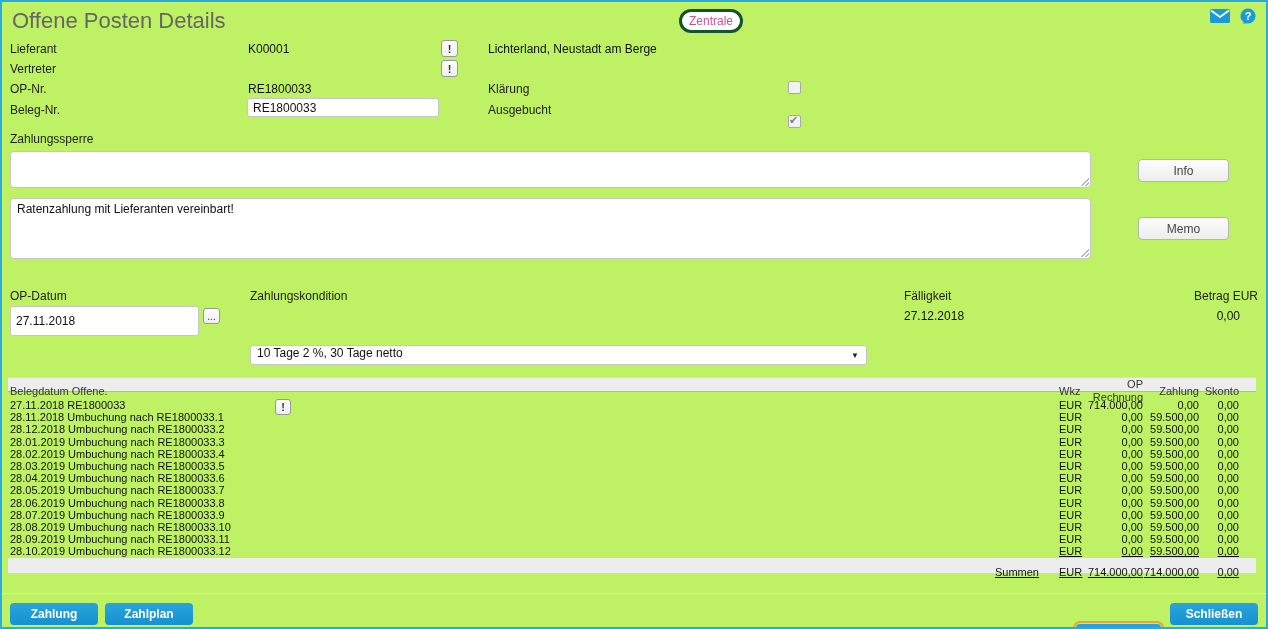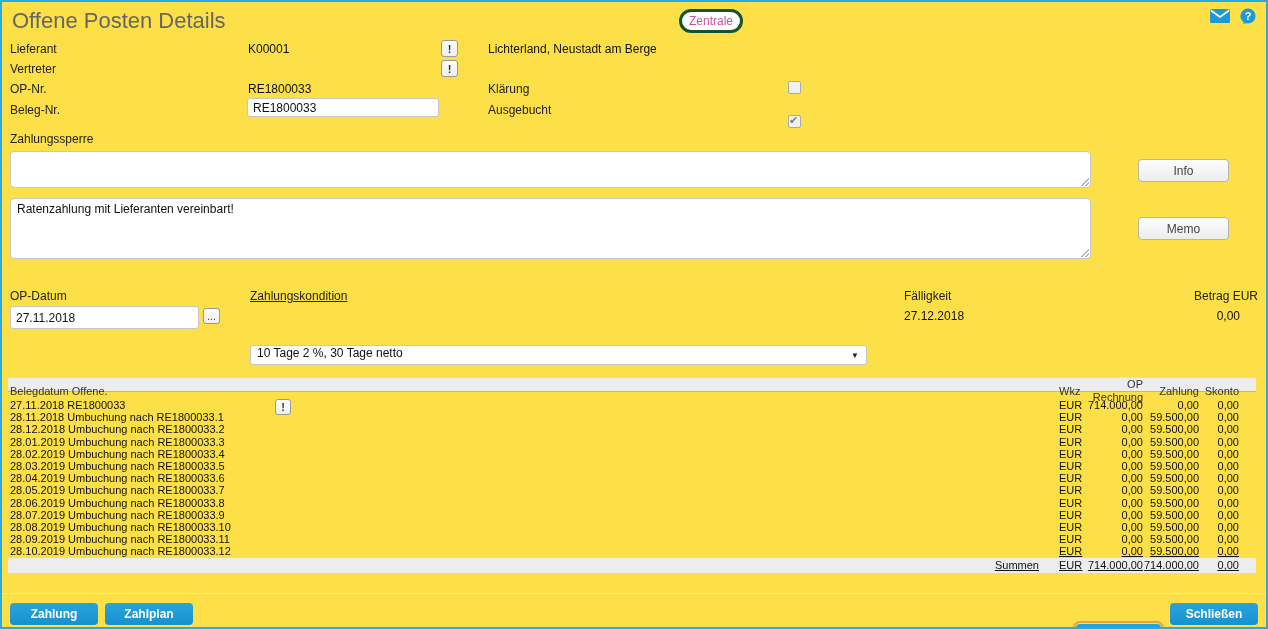--- a/index.html
+++ b/index.html
@@ -1,21 +1,21 @@
 <!DOCTYPE html>
 <html><head>
 <meta charset="utf-8">
 <style>
   * { margin:0; padding:0; box-sizing:border-box; }
   html,body { background:#fff; }
   body { font-family:"Liberation Sans", sans-serif; }
 
   .window {
     position:relative; width:1268px; height:629px;
-    background:#fde047; border:2px solid #29abe2; overflow:hidden;
+    background:#bef264; border:2px solid #29abe2; overflow:hidden;
   }
   .abs { position:absolute; }
 
   .page-title { left:10px; top:6px; font-size:22px; color:#666; font-weight:400; }
 
   .pill-btn {
     left:677px; top:7px; width:64px; height:24px;
     background:#fff; border:3px solid #14532d; border-radius:12px;
     color:#c9549b; font-size:12px; display:flex; align-items:center; justify-content:center;
     cursor:pointer;
@@ -81,21 +81,21 @@
   .thead .hl { padding-left:2px; }
   .c-wkz { padding-left:12px; text-align:left; }
   .c-num { text-align:right; }
   .t-row { font-size:11px; color:#111; line-height:12.2px; height:12.2px; position:relative; }
   .t-row .c-left { padding-left:2px; white-space:nowrap; }
   .t-row.last .c-wkz, .t-row.last .c-num { text-decoration:underline; }
   .row-info { position:absolute; left:267px; top:0px; display:none; }
   .tsum {
     background:#ededed; font-size:11px; color:#111; line-height:15px; height:15px;
   }
-  .tsum span { text-decoration:underline; }
+  .tsum span { text-decoration:underline;margin-top:7px; }
   .tsum .c-left { text-align:right; padding-right:8px; }
 
   .blue-btn {
     border:none; border-radius:4px; background:linear-gradient(#27a4dd,#1791ce);
     color:#fff; font-size:12px; font-weight:bold; font-family:inherit;
     display:flex; align-items:center; justify-content:center; cursor:pointer;
   }
   .focused { outline:2px solid #f0a131; outline-offset:1px; }
 
   .footer-divider { left:0; right:0; top:591px; height:1px; background:#d9e6ec; }
@@ -152,24 +152,24 @@
   </div>
   <div class="ta-wrap" style="left:8px;top:196px;width:1081px;height:61px;">
     <textarea style="">Ratenzahlung mit Lieferanten vereinbart!</textarea>
     <div class="grip"></div>
   </div>
 
   <div class="abs gray-btn" style="left:1136px;top:157px;width:91px;height:23px;">Info</div>
   <div class="abs gray-btn" style="left:1136px;top:215px;width:91px;height:23px;">Memo</div>
 
   <span class="abs lbl" style="left:8px;top:287px;">OP-Datum</span>
-  <input class="abs text-input" style="left: 8px; top: 304px; width: 189px; height: 23px;" value="27.11.2018">
+  <input class="abs text-input" style="left: 8px; top: 304px; width: 189px; height: 30px;" value="27.11.2018">
   <div class="abs sq-btn" style="left:201px;top:306px;width:17px;height:16px;font-weight:normal;font-size:10px;">...</div>
 
-  <span class="abs lbl" style="left:248px;top:287px;text-decoration:underline;">Zahlungskondition</span>
+  <span class="abs lbl" style="left:248px;top:287px;">Zahlungskondition</span>
   <div class="abs select-box" style="left:248px;top:304px;width:617px;height:20px;">
     <span>10 Tage 2 %, 30 Tage netto</span>
     <span class="select-arrow">▼</span>
   </div>
 
   <span class="abs lbl" style="left:902px;top:287px;">Fälligkeit</span>
   <span class="abs val" style="left:902px;top:307px;">27.12.2018</span>
 
   <span class="abs lbl" style="right:8px;top:287px;">Betrag EUR</span>
   <span class="abs val" style="right:26px;top:307px;">0,00</span>

